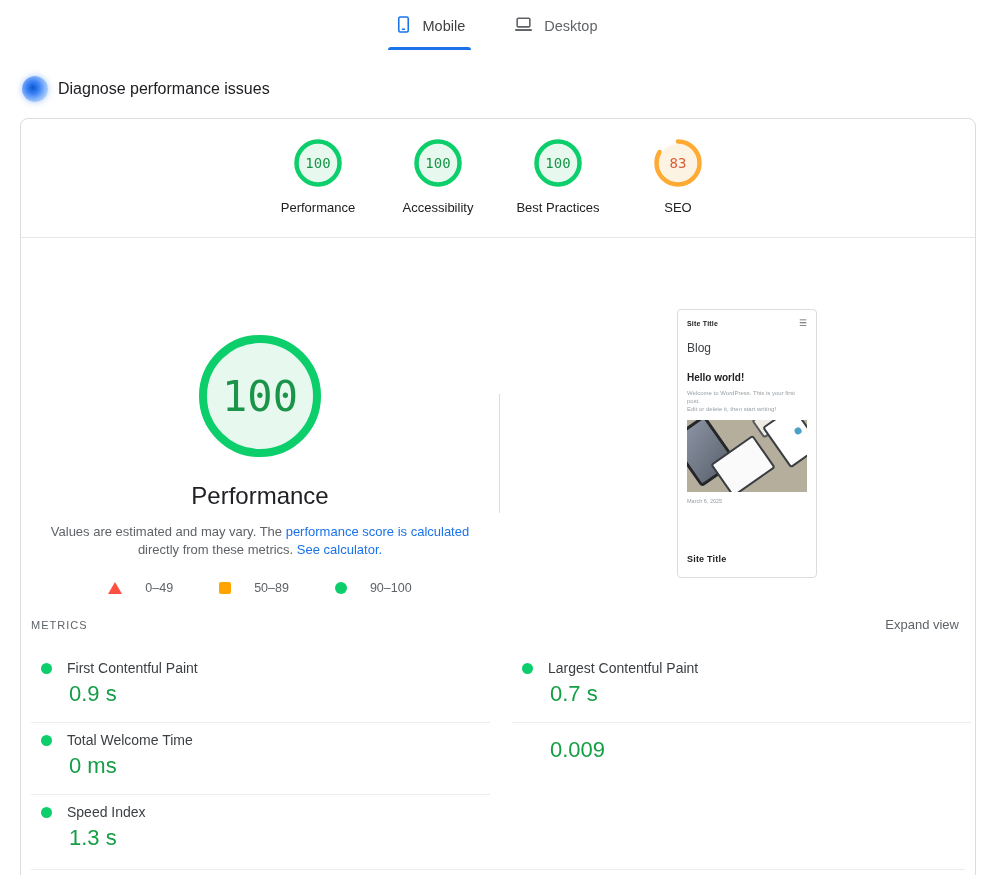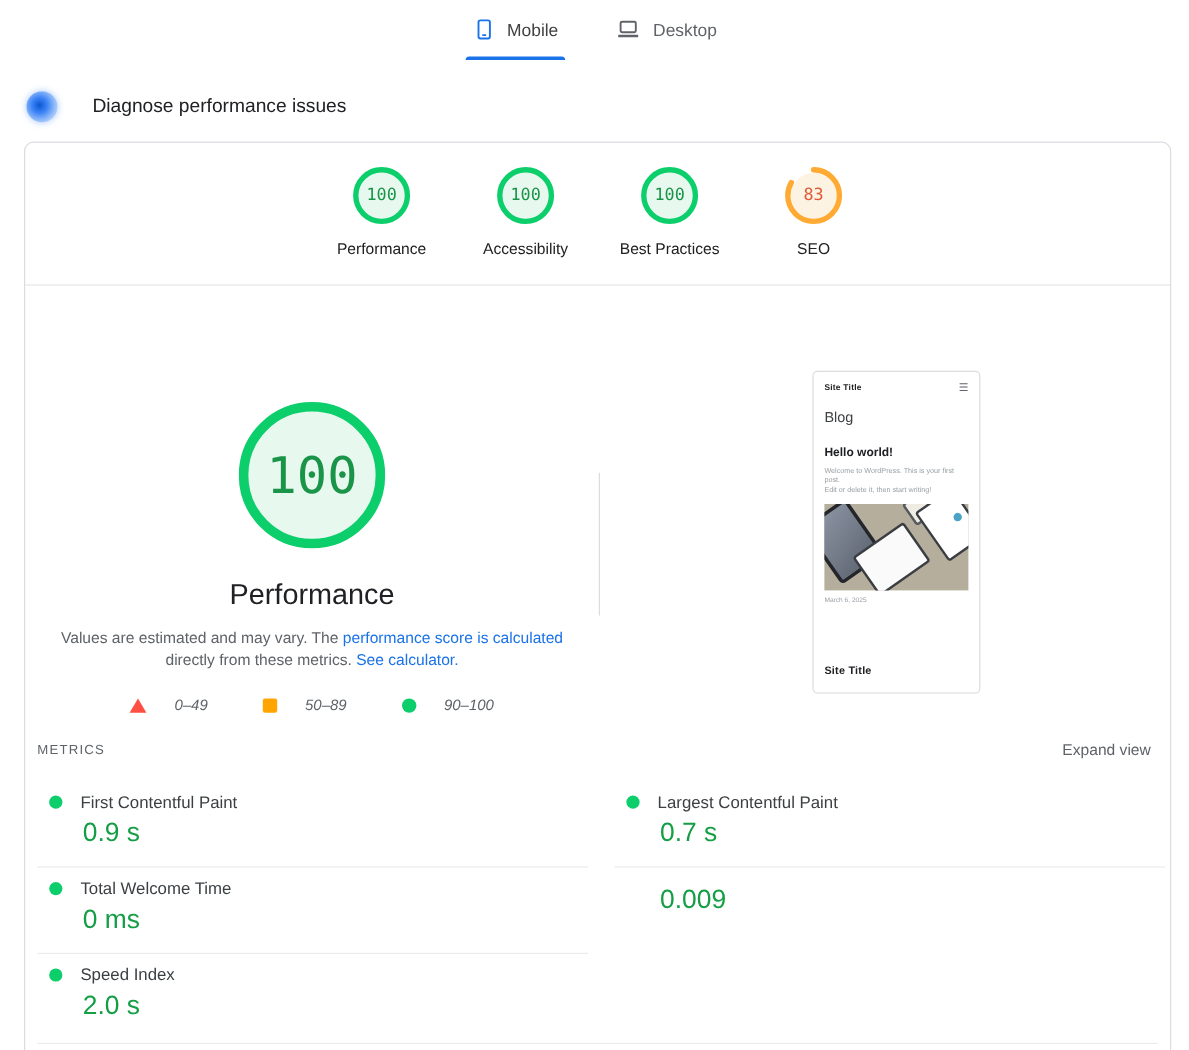--- a/index.html
+++ b/index.html
@@ -9,21 +9,21 @@
   
   .tabbar { position:absolute; top:0; left:0; right:0; height:50px;
     display:flex; justify-content:center; gap:36px; }
   .tab { position:relative; display:flex; align-items:center; gap:10px;
     padding:14px 6px 12px; cursor:pointer; font-size:14.5px; font-weight:500; color:#5f6368; }
   .tab.active { color:#404040; }
   .tab.active .underline { position:absolute; left:0; right:0; bottom:0; height:3px;
     background:#1a73e8; border-radius:3px 3px 0 0; }
 
   
-  .page-header { position:absolute; top:76px; left:22px; display:flex; align-items:center; gap:29px; }
+  .page-header { position:absolute; top:76px; left:22px; display:flex; align-items:center; gap:10px; }
   .orb { width:26px; height:26px; border-radius:50%;
     background:radial-gradient(circle at 42% 45%, #0b57d0 0%, #3b82f6 30%, #93bdf9 62%, #e8f0fe 100%);
     box-shadow:0 0 6px rgba(66,133,244,.45); }
   .page-title { font-size:16px; color:#202124; }
 
   
   .card { position:absolute; left:20px; top:118px; width:956px; height:764px;
     background:#fff; border:1px solid #dadce0; border-radius:8px; }
 
   
@@ -42,21 +42,21 @@
   
   .perf-panel { position:absolute; left:0; top:119px; width:478px; }
   .big-gauge { position:relative; width:122px; height:122px; margin:97px auto 0; }
   .big-score { position:absolute; inset:0; display:flex; align-items:center; justify-content:center;
     font-family:"DejaVu Sans Mono", monospace; font-size:42px; }
   .perf-title { margin-top:25px; text-align:center; font-size:24px; color:#202124; }
   .disclaimer { margin:13px 8px 0; text-align:center; font-size:13px; line-height:18px; color:#5f6368; }
   .disclaimer a { color:#1a73e8; text-decoration:none; cursor:pointer; }
   .legend { margin-top:22px; display:flex; justify-content:center; gap:46px;
     font-size:12.5px; color:#5f6368; align-items:center; }
-  .legend-item { display:flex; align-items:center; gap:23px;font-style:italic; }
+  .legend-item { display:flex; align-items:center; gap:23px; }
   .tri { width:0; height:0; border-left:7px solid transparent; border-right:7px solid transparent;
     border-bottom:12px solid #ff4e42; }
   .sq { width:12px; height:12px; background:#ffa400; border-radius:2px; }
   .dot-lg { width:12px; height:12px; background:#0cce6b; border-radius:50%; }
 
   .vdiv { position:absolute; left:478px; top:275px; width:1px; height:119px; background:#dadce0; }
 
   
   .thumb { position:absolute; left:656px; top:190px; width:140px; height:269px;
     border:1px solid #dadce0; border-radius:4px; background:#fff; overflow:hidden; cursor:pointer; }
@@ -241,21 +241,21 @@
           <span class="dot-sm"></span>
           <span class="metric-name">Total Welcome Time</span>
         </div>
         <div class="metric-value">0 ms</div>
       </div>
       <div class="metric-cell noborder">
         <div class="metric-top">
           <span class="dot-sm"></span>
           <span class="metric-name">Speed Index</span>
         </div>
-        <div class="metric-value">2.0 s</div>
+        <div class="metric-value">1.3 s</div>
       </div>
     </div>
     <div class="mcol">
       <div class="metric-cell">
         <div class="metric-top">
           <span class="dot-sm"></span>
           <span class="metric-name">Largest Contentful Paint</span>
         </div>
         <div class="metric-value">0.7 s</div>
       </div>

